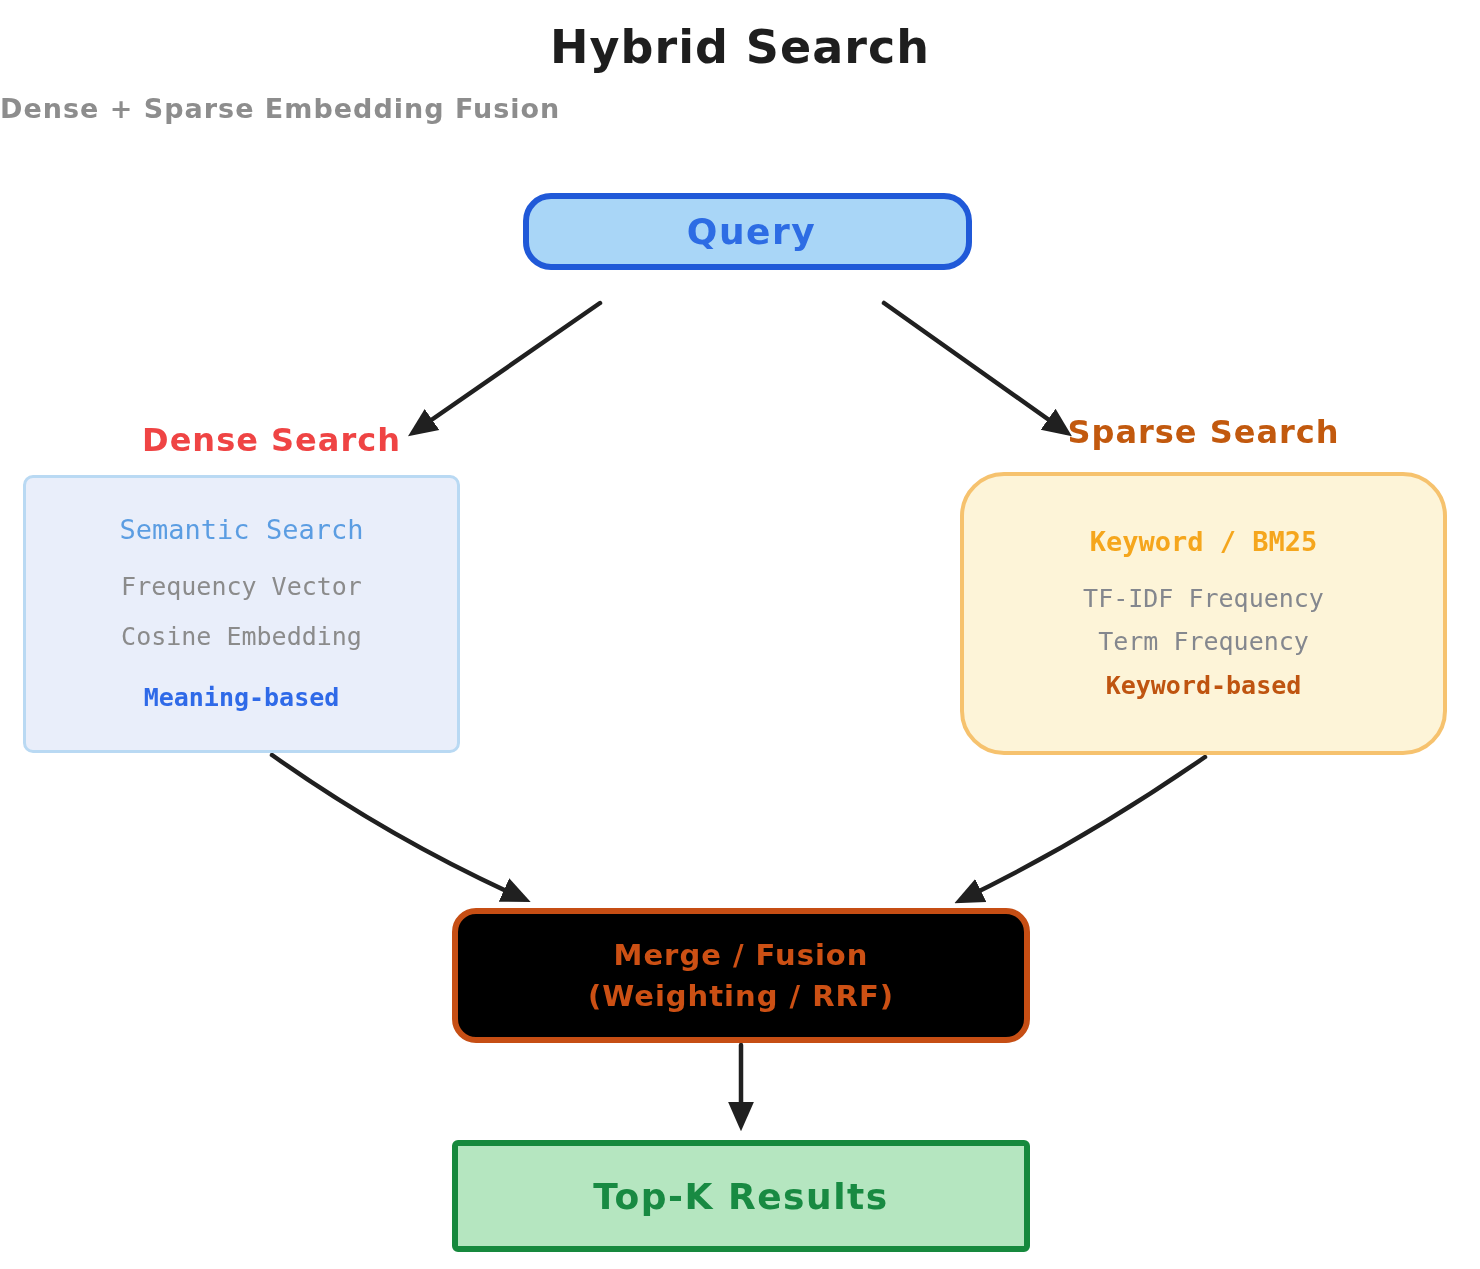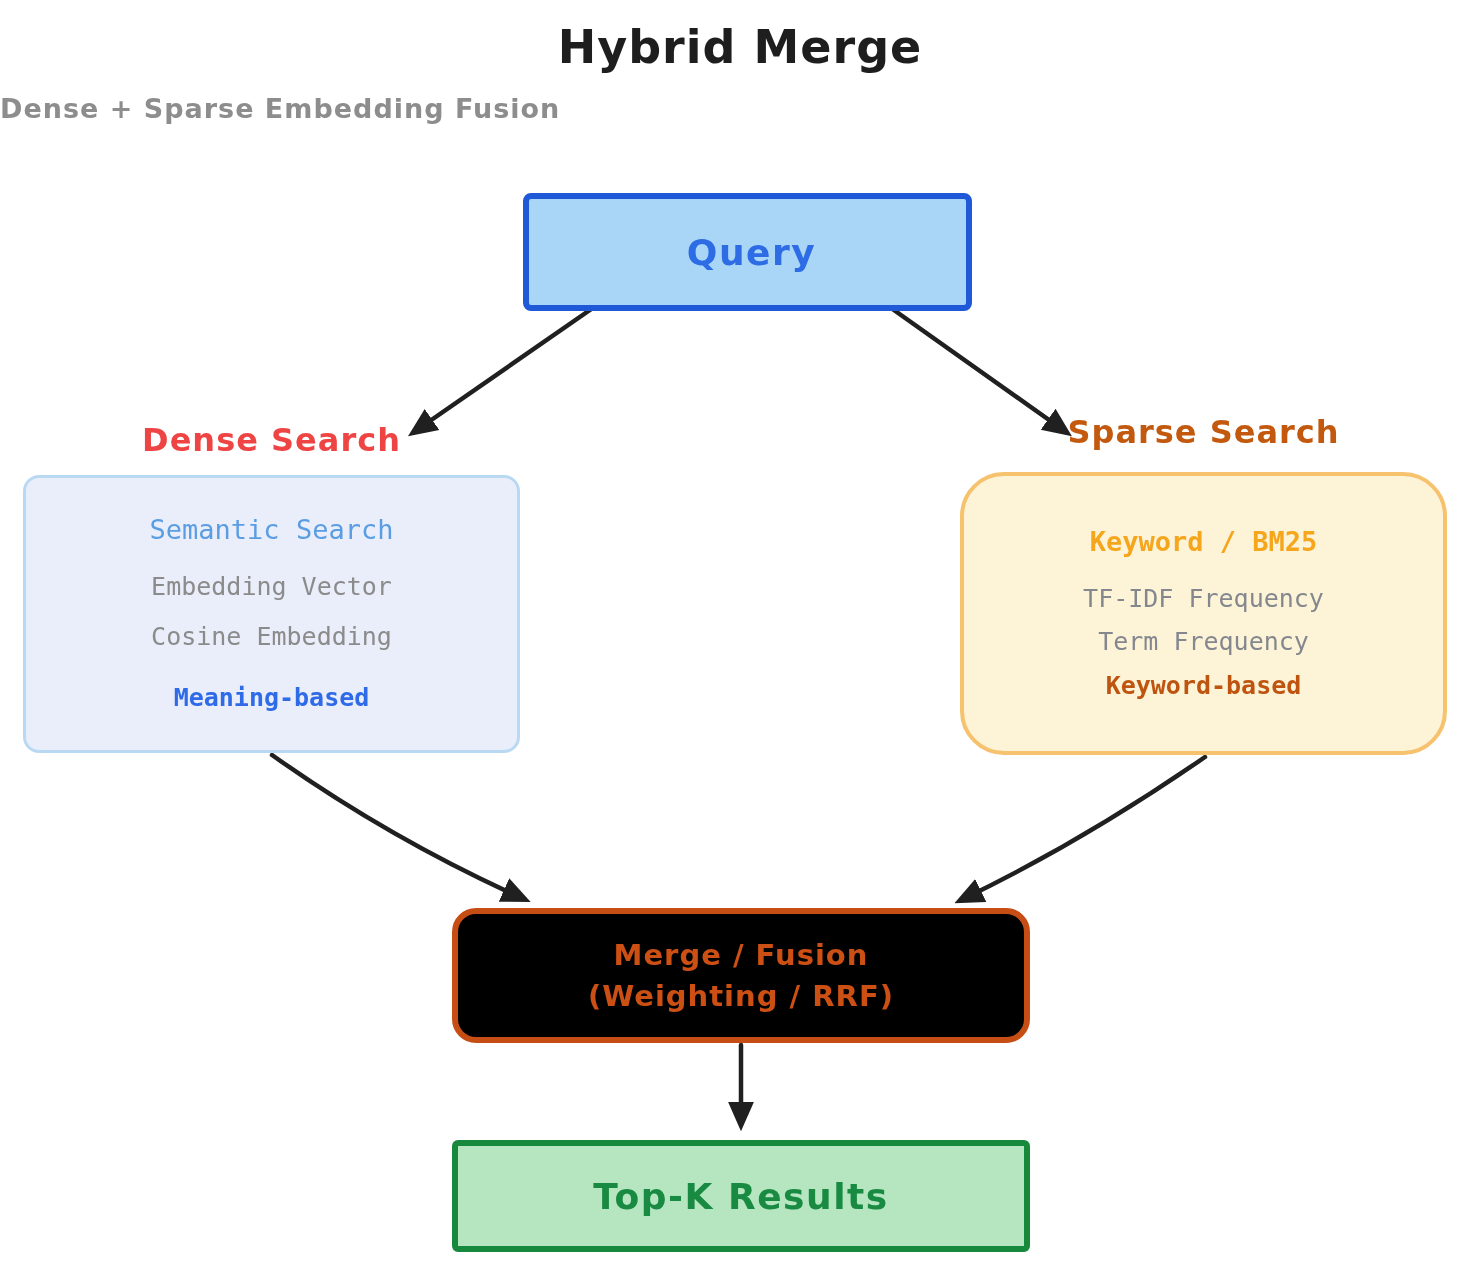--- a/index.html
+++ b/index.html
@@ -22,40 +22,40 @@
   }
 
   
   .node {
     position:absolute; box-sizing:border-box;
     display:flex; align-items:center; justify-content:center;
     text-align:center;
   }
 
   .query {
-    left:523px; top:193px; width:449px; height:118px;
-    background:#a9d6f7; border:6px solid #2059d8; border-radius:8px;
+    left:523px; top:193px; width:449px; height:77px;
+    background:#a9d6f7; border:6px solid #2059d8; border-radius:28px;
     color:#2d6ce4; font-size:36px; font-weight:700; letter-spacing:1.5px;padding-left:8px;
   }
 
   .group-heading {
     position:absolute; text-align:center;
     font-size:32px; font-weight:700; letter-spacing:1px;
   }
   .dense-heading  { left:23px;  top:421px; width:497px; color:#ef4444; }
   .sparse-heading { left:960px; top:413px; width:487px; color:#c2590e; }
 
   .panel {
     position:absolute; box-sizing:border-box;
     display:flex; flex-direction:column; justify-content:center; align-items:center;
     font-family:"DejaVu Sans Mono", monospace; text-align:center;
   }
   .dense-panel {
-    left:23px; top:475px; width:497px; height:278px;
-    background:#e9eefa; border:3px solid #b9d9f3; border-radius:16px;
+    left:23px; top:475px; width:437px; height:278px;
+    background:#e9eefa; border:3px solid #b9d9f3; border-radius:10px;
   }
   .sparse-panel {
     left:960px; top:472px; width:487px; height:283px;
     background:#fdf4d8; border:4px solid #f6c26e; border-radius:44px;
   }
 
   .row { line-height:34px; font-size:25px; }
   .dense-panel  .row:nth-child(2) { margin-top:23px; }
   .dense-panel  .row:nth-child(3) { margin-top:16px; }
   .dense-panel  .row:nth-child(4) { margin-top:27px; }
@@ -100,31 +100,31 @@
         <path d="M0,0.6 L10,5 L0,9.4 z" fill="#202020"></path>
       </marker>
     </defs>
     <path class="arrow" d="M600,303 L414,432" marker-end="url(#ah)"></path>
     <path class="arrow" d="M884,303 L1066,432" marker-end="url(#ah)"></path>
     <path class="arrow" d="M272,755 Q392,840 524,899" marker-end="url(#ah)"></path>
     <path class="arrow" d="M1205,757 Q1082,842 961,900" marker-end="url(#ah)"></path>
     <path class="arrow" d="M741,1045 L741,1124" marker-end="url(#ah)"></path>
   </svg>
 
-  <div class="title">Hybrid Merge</div>
+  <div class="title">Hybrid Search</div>
   <div class="subtitle">Dense + Sparse Embedding Fusion</div>
 
   <div class="node query">
     <span>Query</span>
   </div>
 
   <div class="group-heading dense-heading">Dense Search</div>
   <div class="panel dense-panel">
     <div class="row accent-blue">Semantic Search</div>
-    <div class="row muted-gray">Embedding Vector</div>
+    <div class="row muted-gray">Frequency Vector</div>
     <div class="row muted-gray">Cosine Embedding</div>
     <div class="row strong-blue">Meaning-based</div>
   </div>
 
   <div class="group-heading sparse-heading">Sparse Search</div>
   <div class="panel sparse-panel">
     <div class="row accent-orange">Keyword / BM25</div>
     <div class="row muted-slate">TF-IDF Frequency</div>
     <div class="row muted-slate">Term Frequency</div>
     <div class="row strong-rust">Keyword-based</div>

